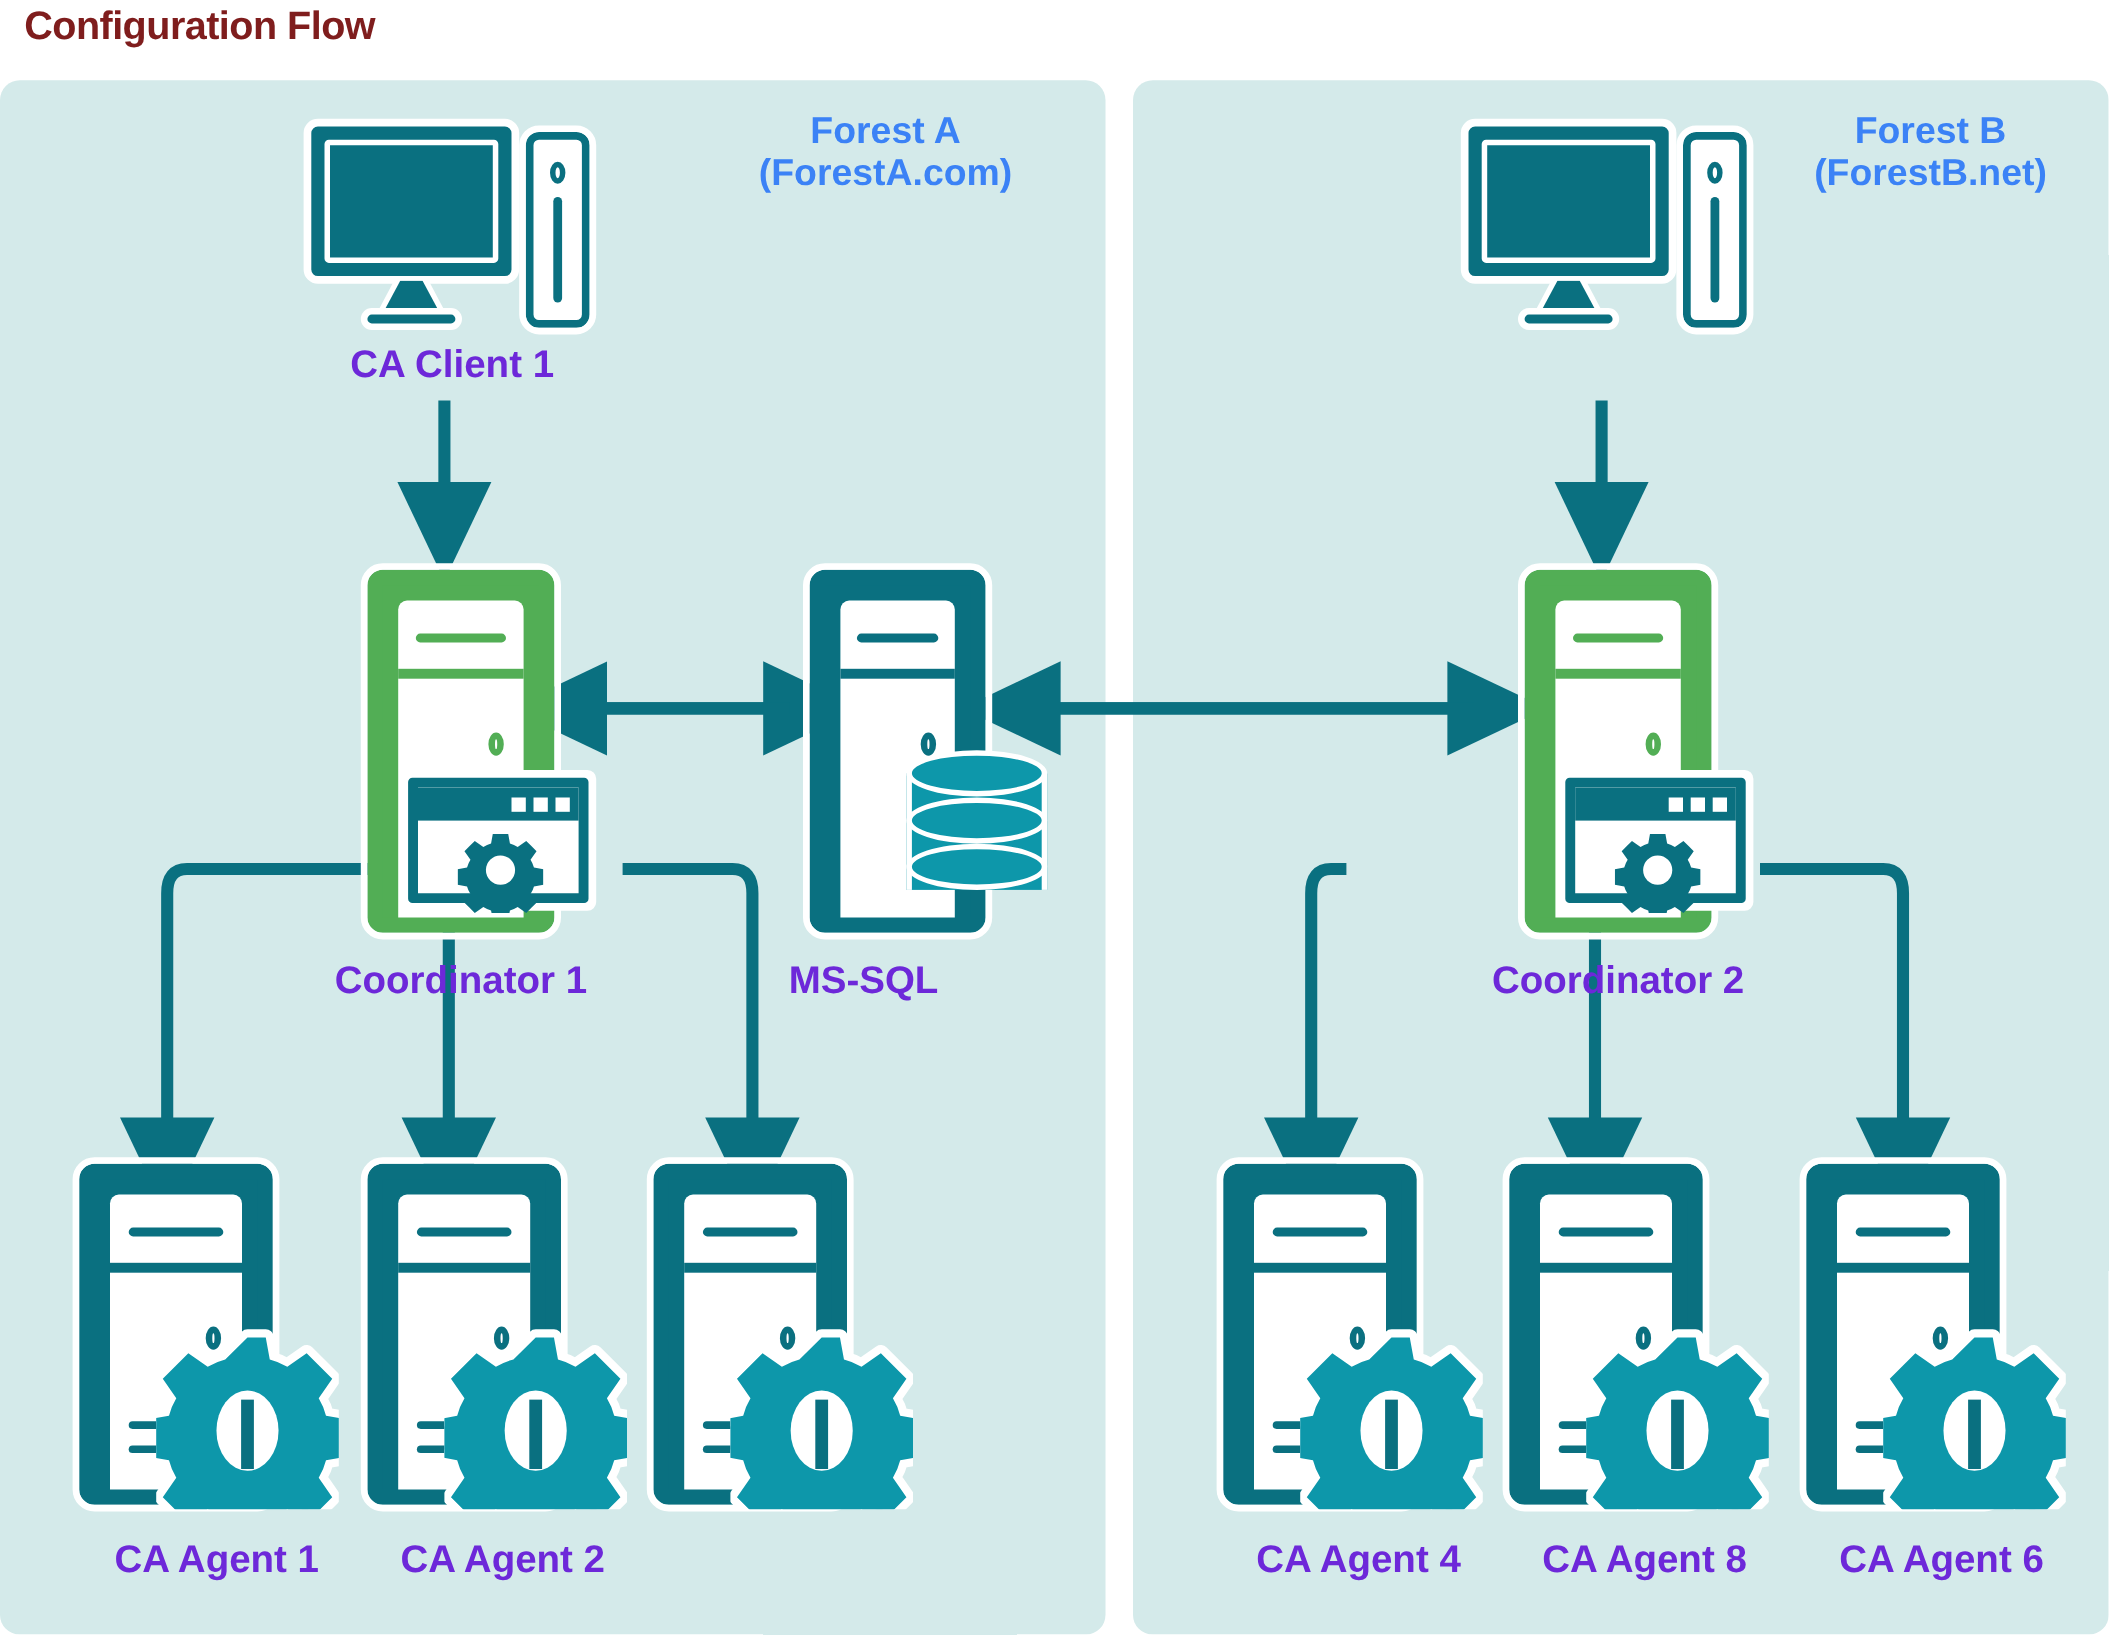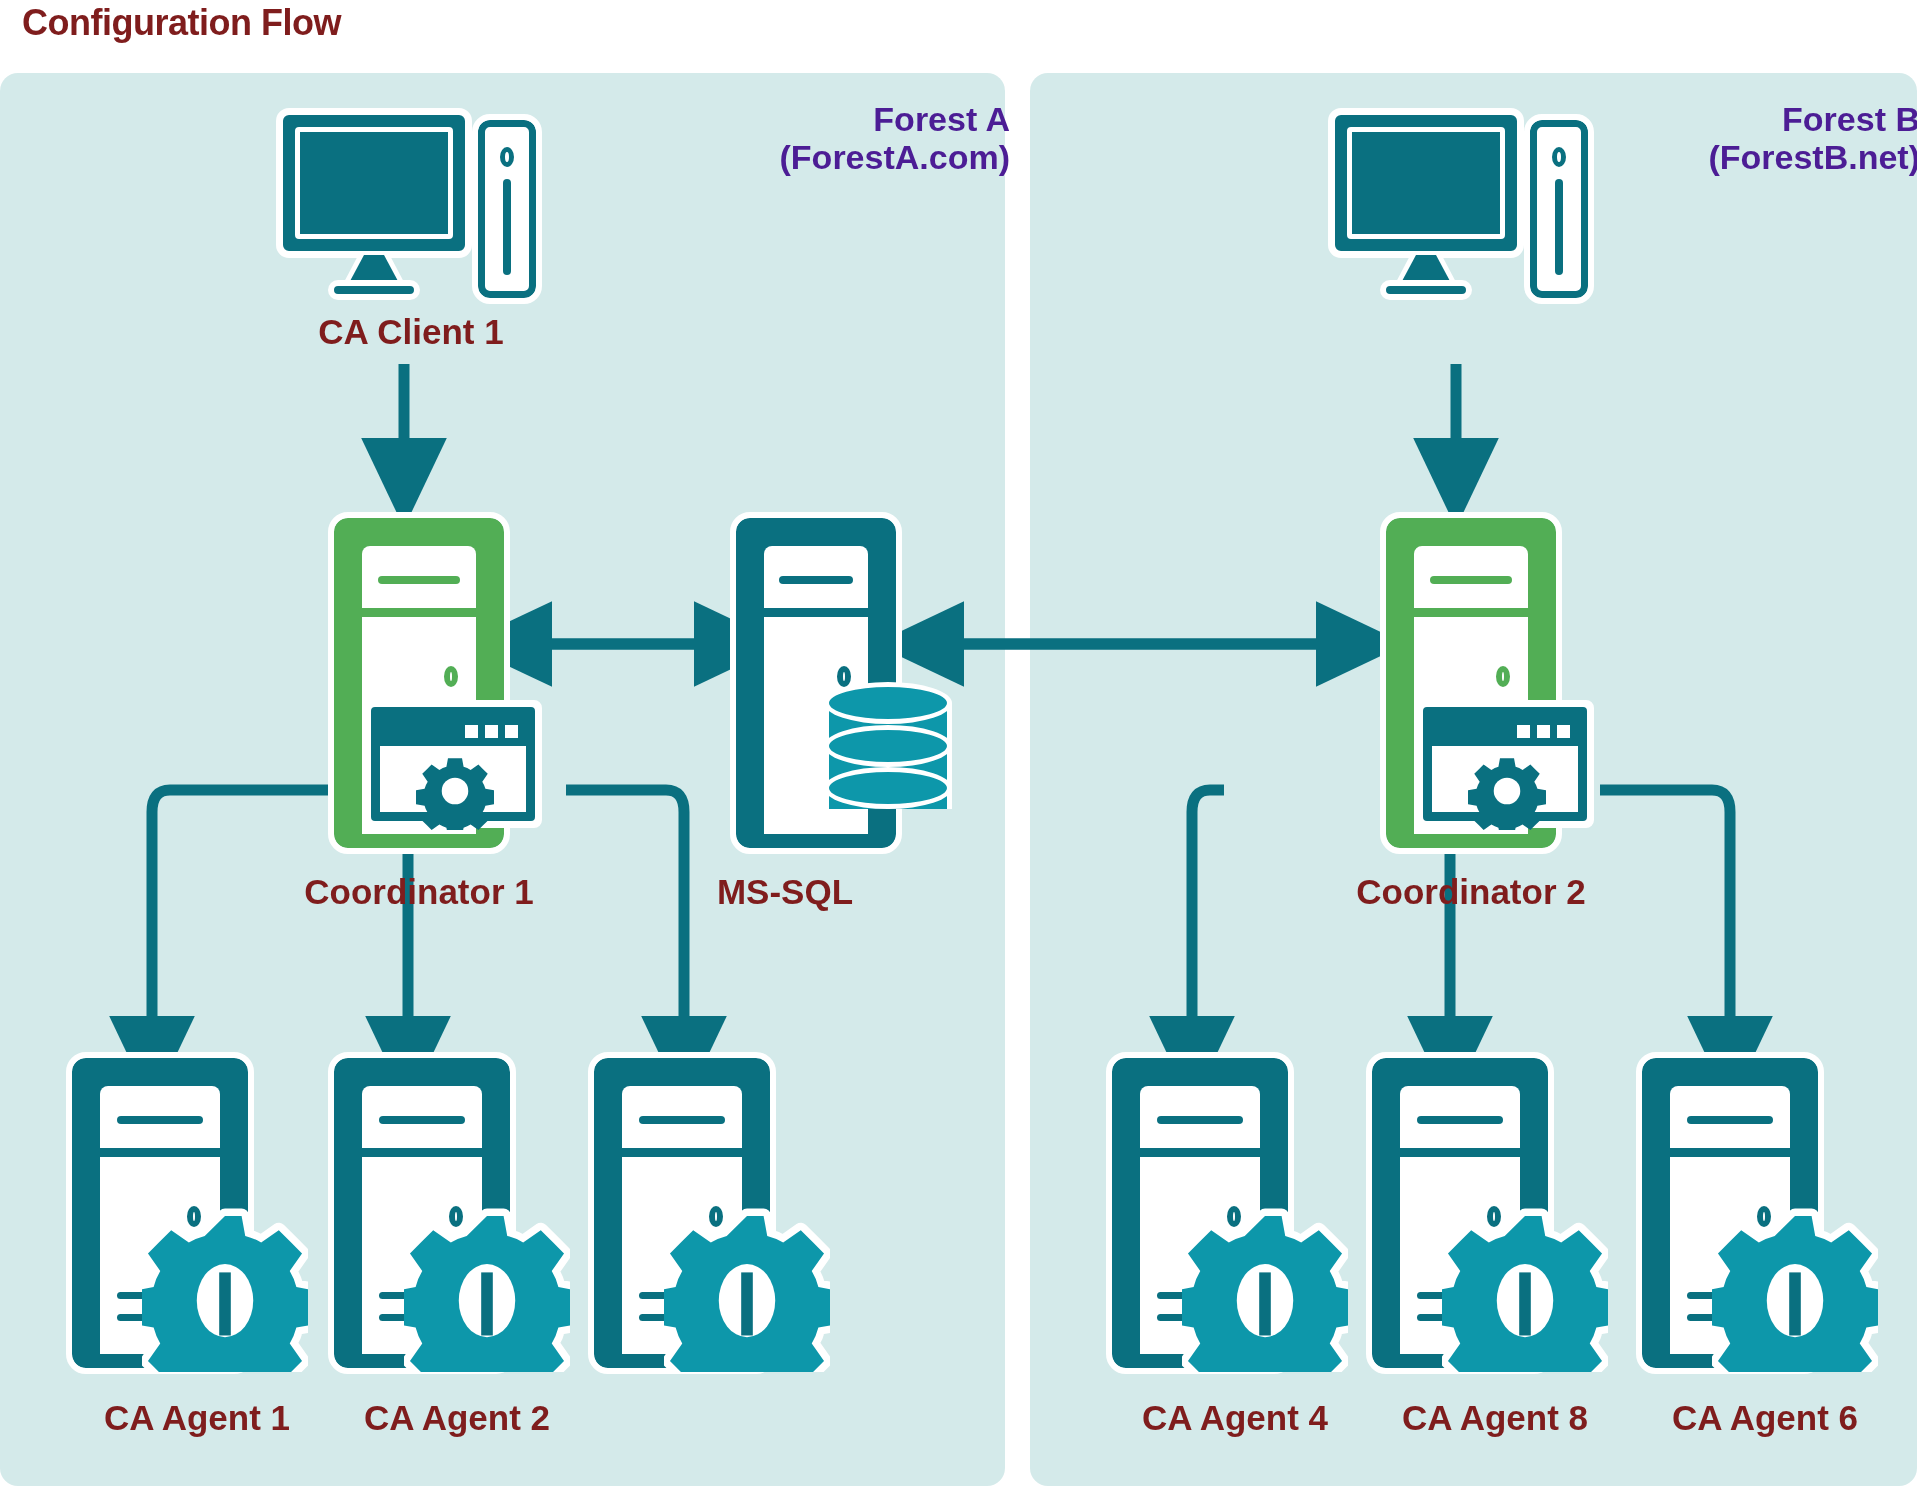--- a/index.html
+++ b/index.html
@@ -12,28 +12,28 @@
   }
 
   .forest{
     position:absolute;top:73px;height:1413px;
     background:#D4EAEA;border-radius:18px;
   }
   #forestA{left:0px;width:1005px;}
   #forestB{left:1030px;width:887px;}
 
   .forest-label{
-    position:absolute;text-align:right;color:#4c1d95;
+    position:absolute;text-align:center;color:#3b82f6;
     font-size:34px;font-weight:bold;line-height:1.12;
   }
   #forestA-label{left:600px;top:100px;width:410px;}
   #forestB-label{left:1590px;top:100px;width:330px;}
 
   .node-label{
-    position:absolute;text-align:center;color:#7f1d1d;
+    position:absolute;text-align:center;color:#6d28d9;
     font-weight:bold;white-space:nowrap;
   }
 
   
   .desktop{position:absolute;}
   .desk-mon{
     position:absolute;left:0;top:0;width:196px;height:150px;
     background:#0A7080;border:7px solid #ffffff;border-radius:13px;box-sizing:border-box;
   }
   .desk-screen{

